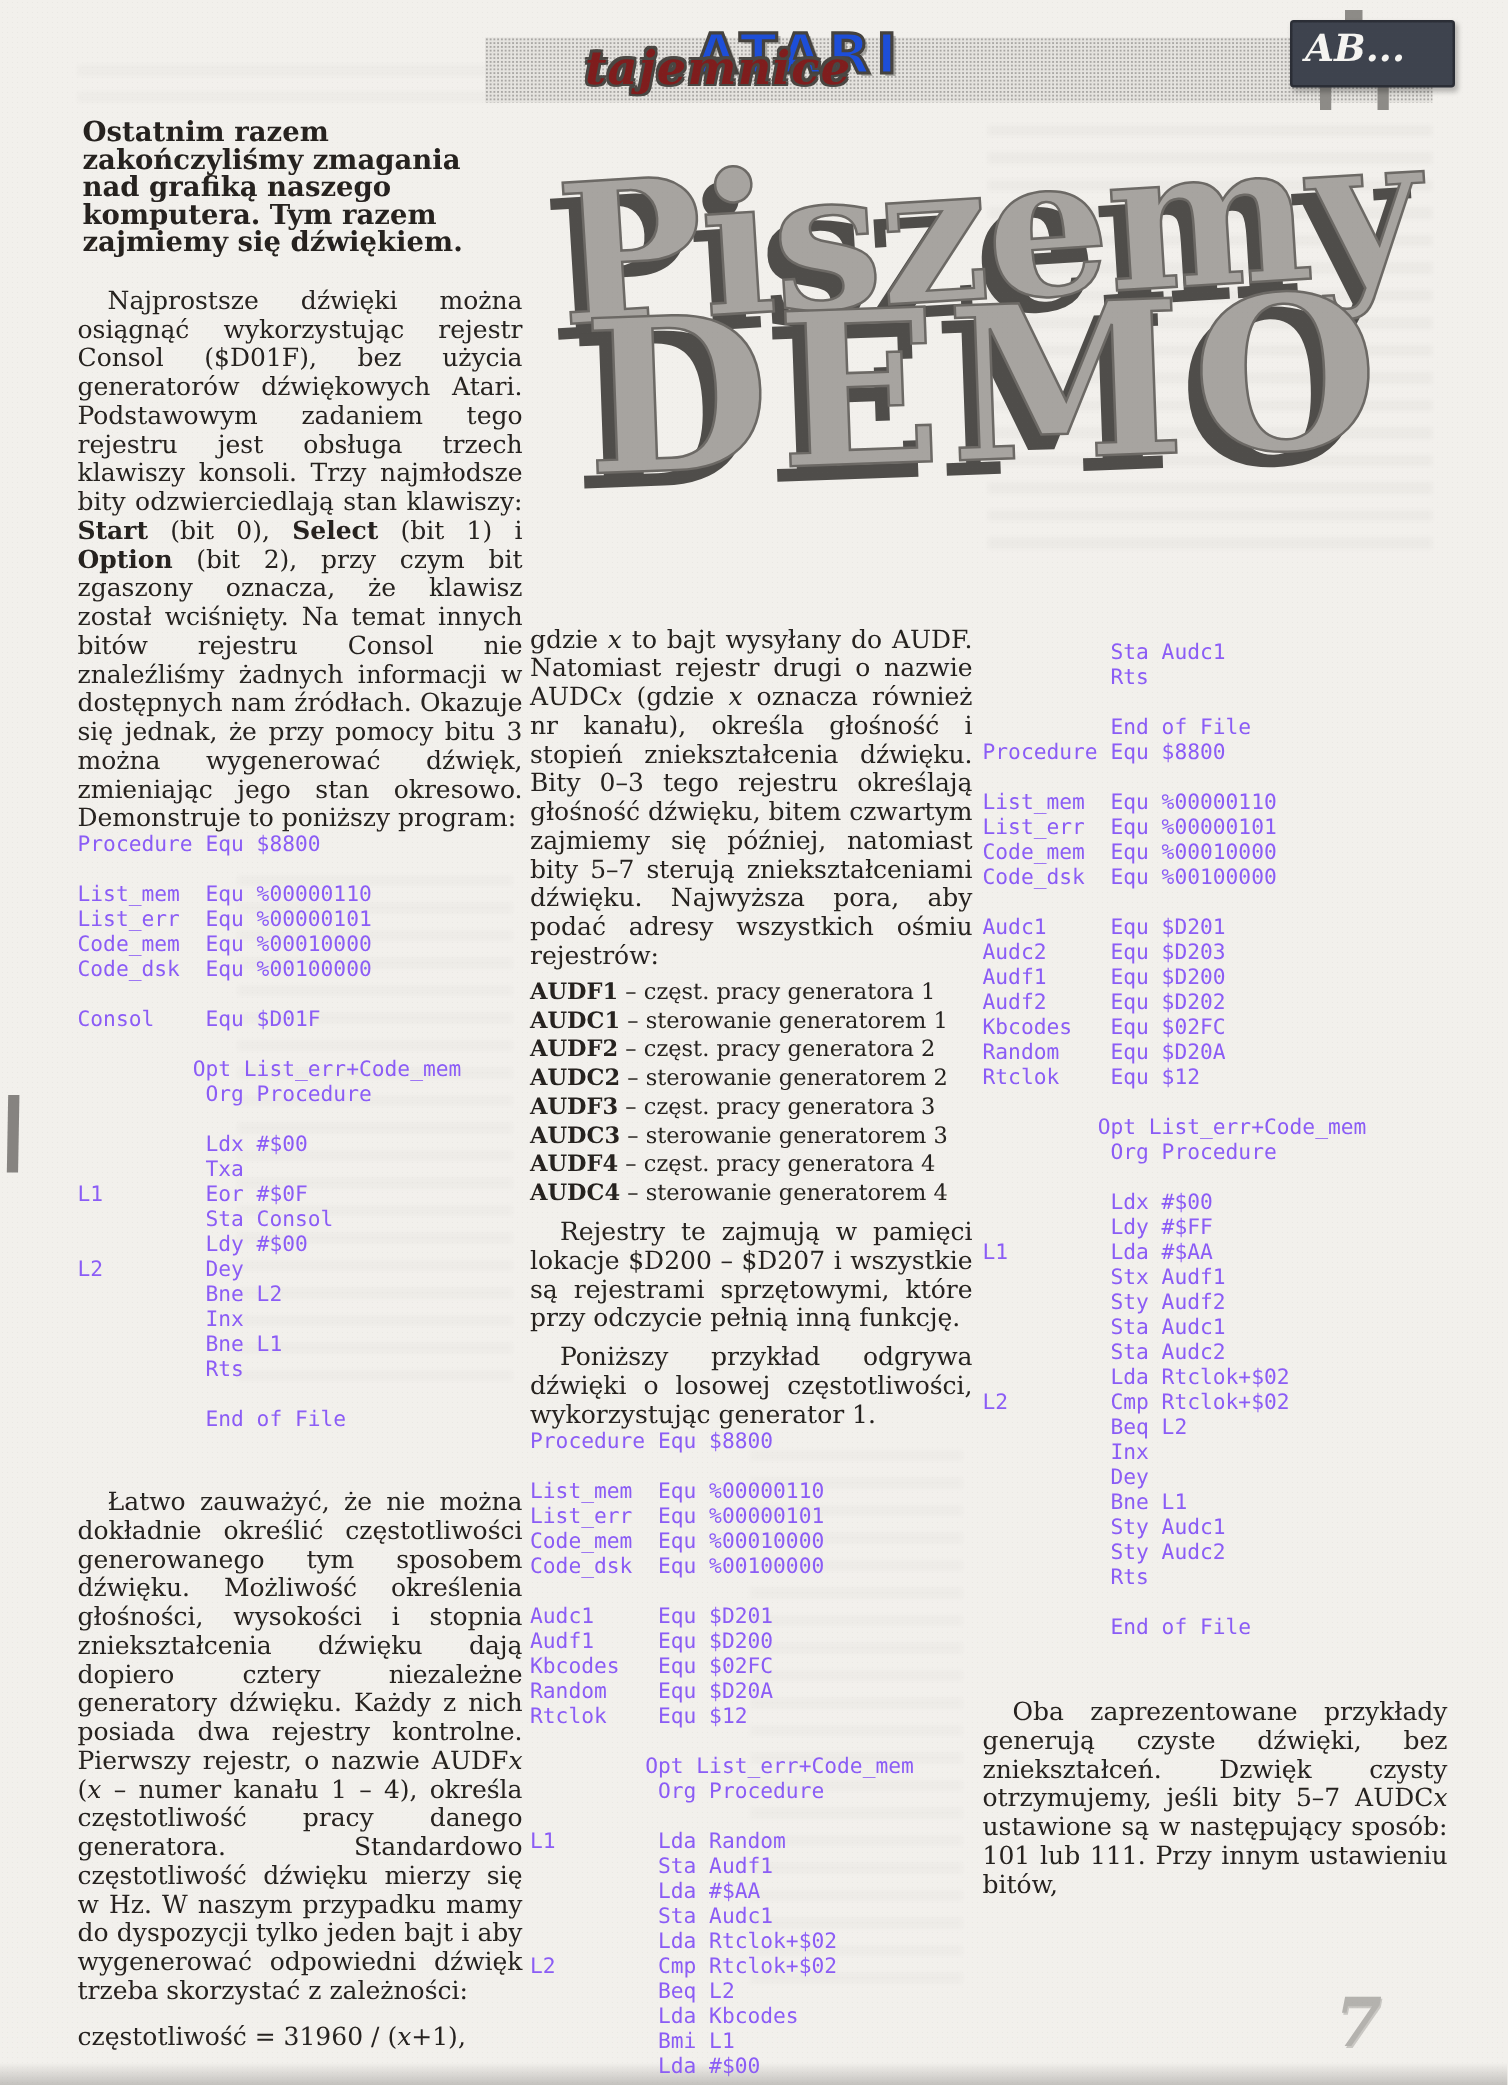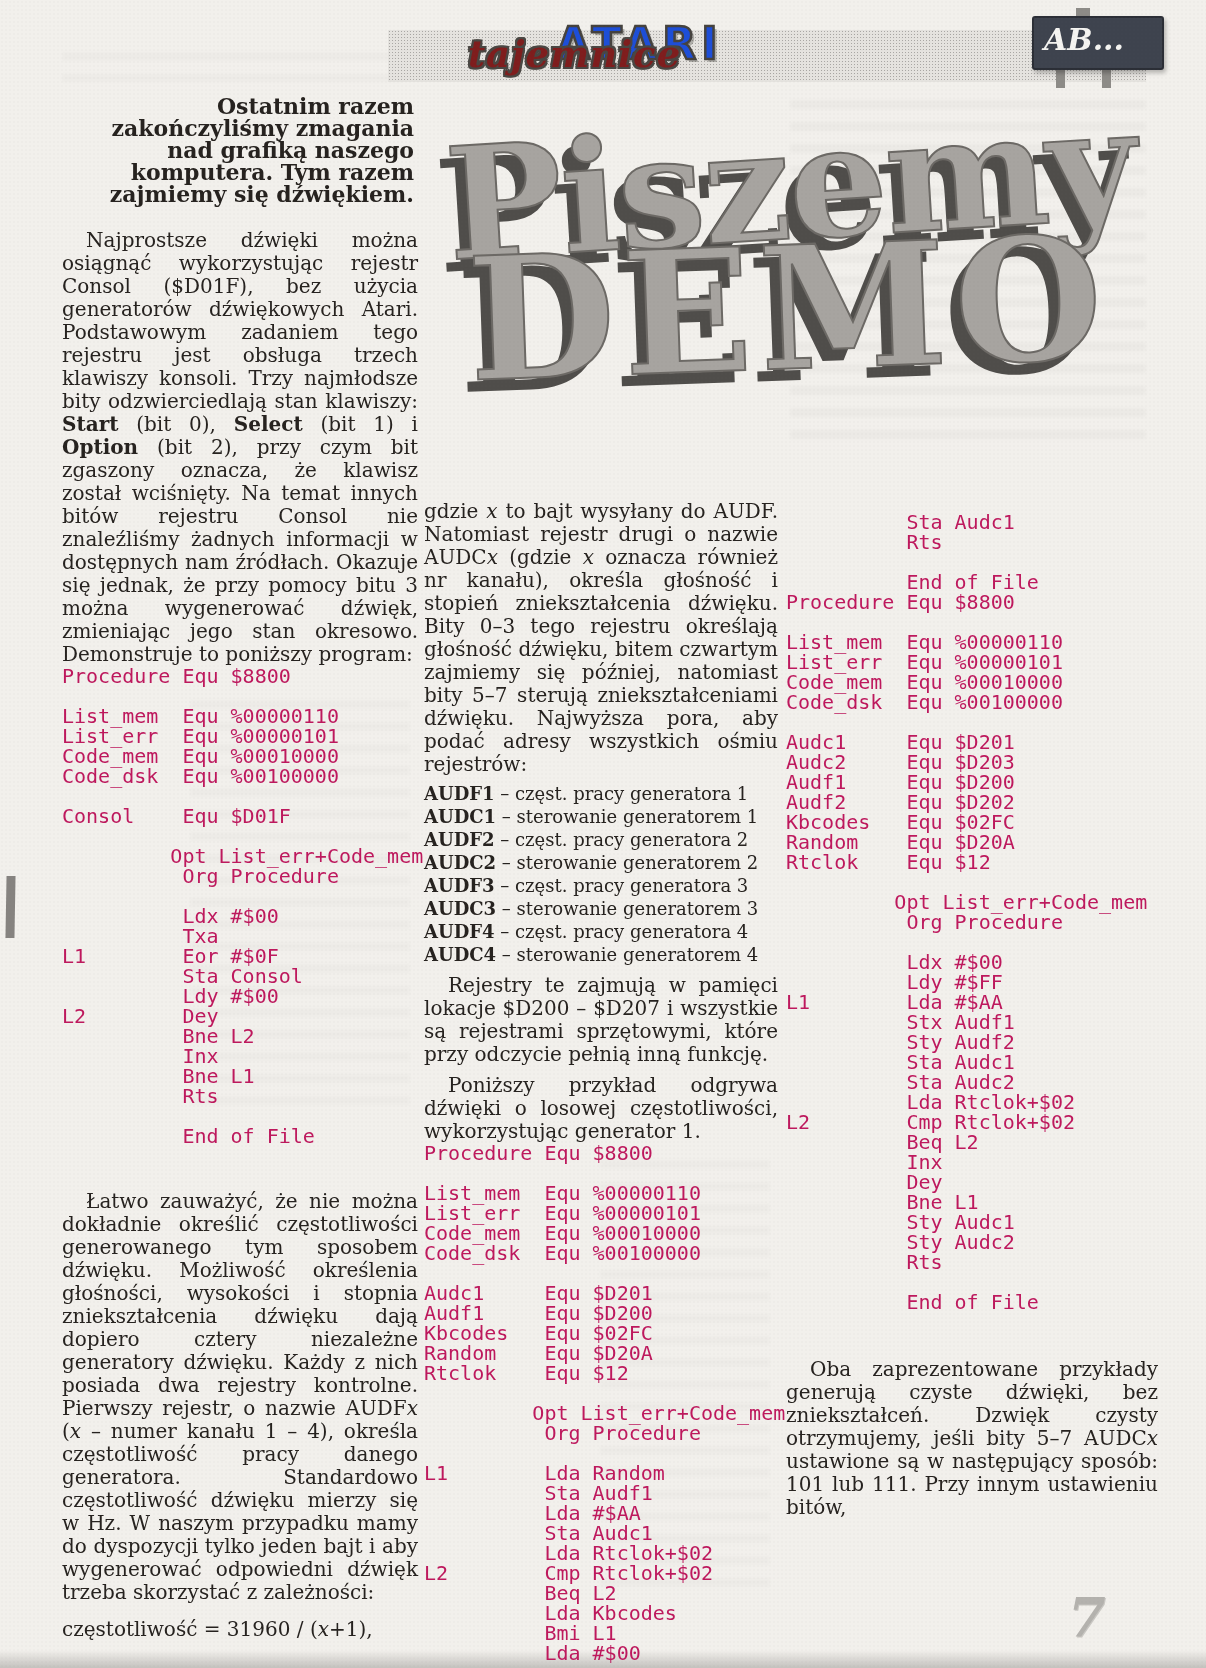--- a/index.html
+++ b/index.html
@@ -47,26 +47,26 @@
   .t-line{position:relative;font-weight:bold;line-height:1;white-space:nowrap;}
   .t1{font-size:155px;letter-spacing:-2px;transform:rotate(-3.5deg);margin:24px 0 0 14px;}
   .t2{font-size:170px;letter-spacing:7px;transform:rotate(-2deg);margin:-40px 0 0 36px;}
   .t-sh{position:absolute;left:-11px;top:12px;color:#4f4d4a;}
   .t-face{position:relative;color:#a7a4a0;-webkit-text-stroke:2px #6c6965;}
   
   .col{position:absolute;}
   .col1{left:62px;top:95px;width:356px;}
   .col2{left:424px;top:500px;width:354px;}
   .col3{left:786px;top:512px;width:372px;}
-  .intro{font-weight:bold;font-size:22px;line-height:22px;text-align:right;margin:0 4px 24px 4px;}
+  .intro{font-weight:bold;font-size:22px;line-height:22px;text-align:left;margin:0 4px 24px 4px;}
   .para{font-size:20px;line-height:23px;text-align:justify;text-indent:24px;margin:0;}
   .noindent{text-indent:0;}
   pre.code{
     font-family:"DejaVu Sans Mono","Liberation Mono",monospace;
-    font-size:20px;line-height:20px;margin:0;white-space:pre;color:#be185d;
+    font-size:17px;line-height:20px;margin:0;white-space:pre;color:#8b5cf6;
   }
   .mt1{margin-top:34px}.mt2{margin-top:44px}.mt3{margin-top:14px}
   .mt4{margin-top:6px}.mt5{margin-top:8px}.mt6{margin-top:12px}
   .mt7{margin-top:36px}.mt8{margin-top:18px}.mt9{margin-top:46px}
   .reglist div{font-size:18px;line-height:23px;white-space:nowrap;}
   .rt-b{font-weight:bold}
   .rt-i{font-style:italic}
   
   .pageno{
     position:absolute;left:1068px;top:1586px;

